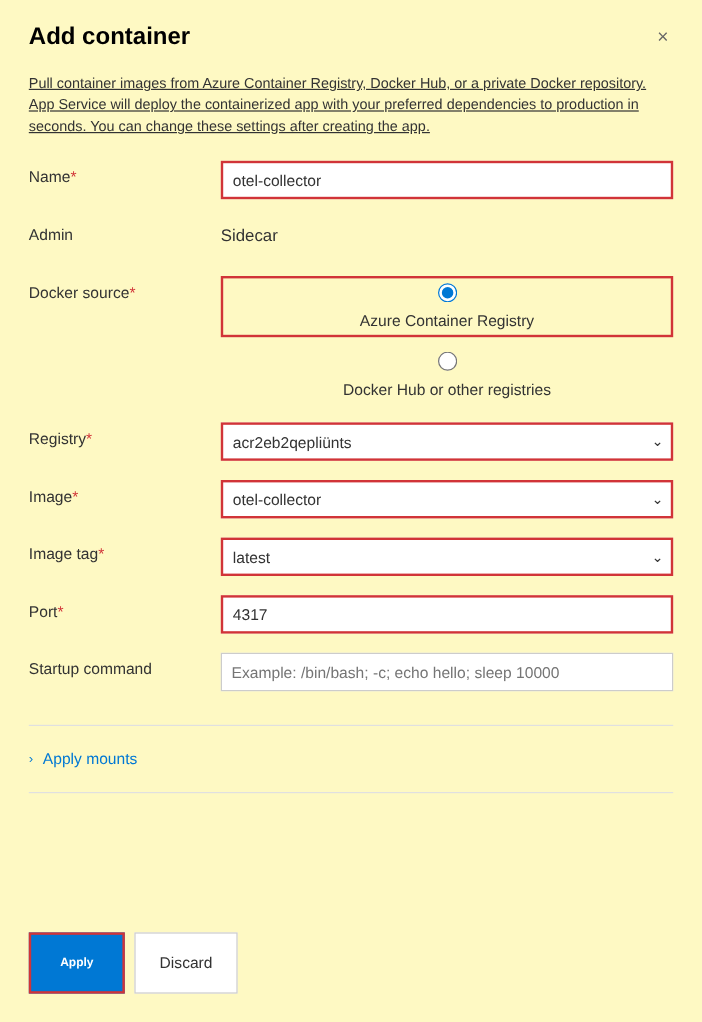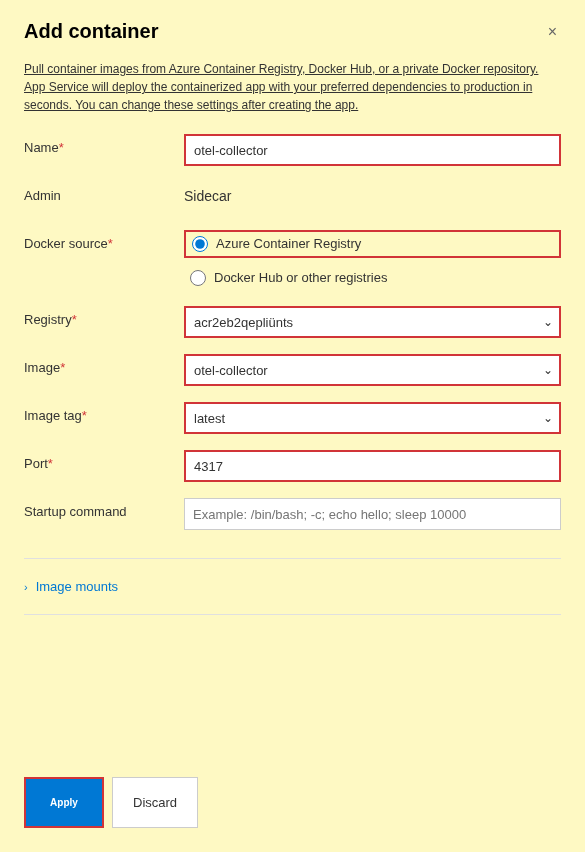--- a/index.html
+++ b/index.html
@@ -80,24 +80,25 @@
       outline: none;
       background: #fff;
     }
     .static-value {
       font-size: 14px;
       color: #333;
       padding-top: 6px;
     }
     .radio-option {
       display: flex;
-      align-items: flex-start;
+      align-items: center;
       gap: 8px;
       cursor: pointer;
       padding: 4px 6px;
+      flex-direction: column;
     }
     .radio-option.selected {
       border: 2px solid #d13438;
     }
     .radio-input {
       width: 16px;
       height: 16px;
       accent-color: #0078d4;
       cursor: pointer;
     }
@@ -294,21 +295,21 @@
     <div class="form-label">Startup command</div>
     <div class="form-control-area">
       <input type="text" class="placeholder-input" placeholder="Example: /bin/bash; -c; echo hello; sleep 10000" style="">
     </div>
   </div>
 
   <hr class="divider">
 
   <div class="volume-mounts-row">
     <span class="chevron-icon">›</span>
-    <span>Image mounts</span>
+    <span>Apply mounts</span>
   </div>
 
   <hr class="divider">
 
   <div class="footer">
     <button class="btn-apply">Apply</button>
     <button class="btn-discard">Discard</button>
   </div>
 
 </div>

